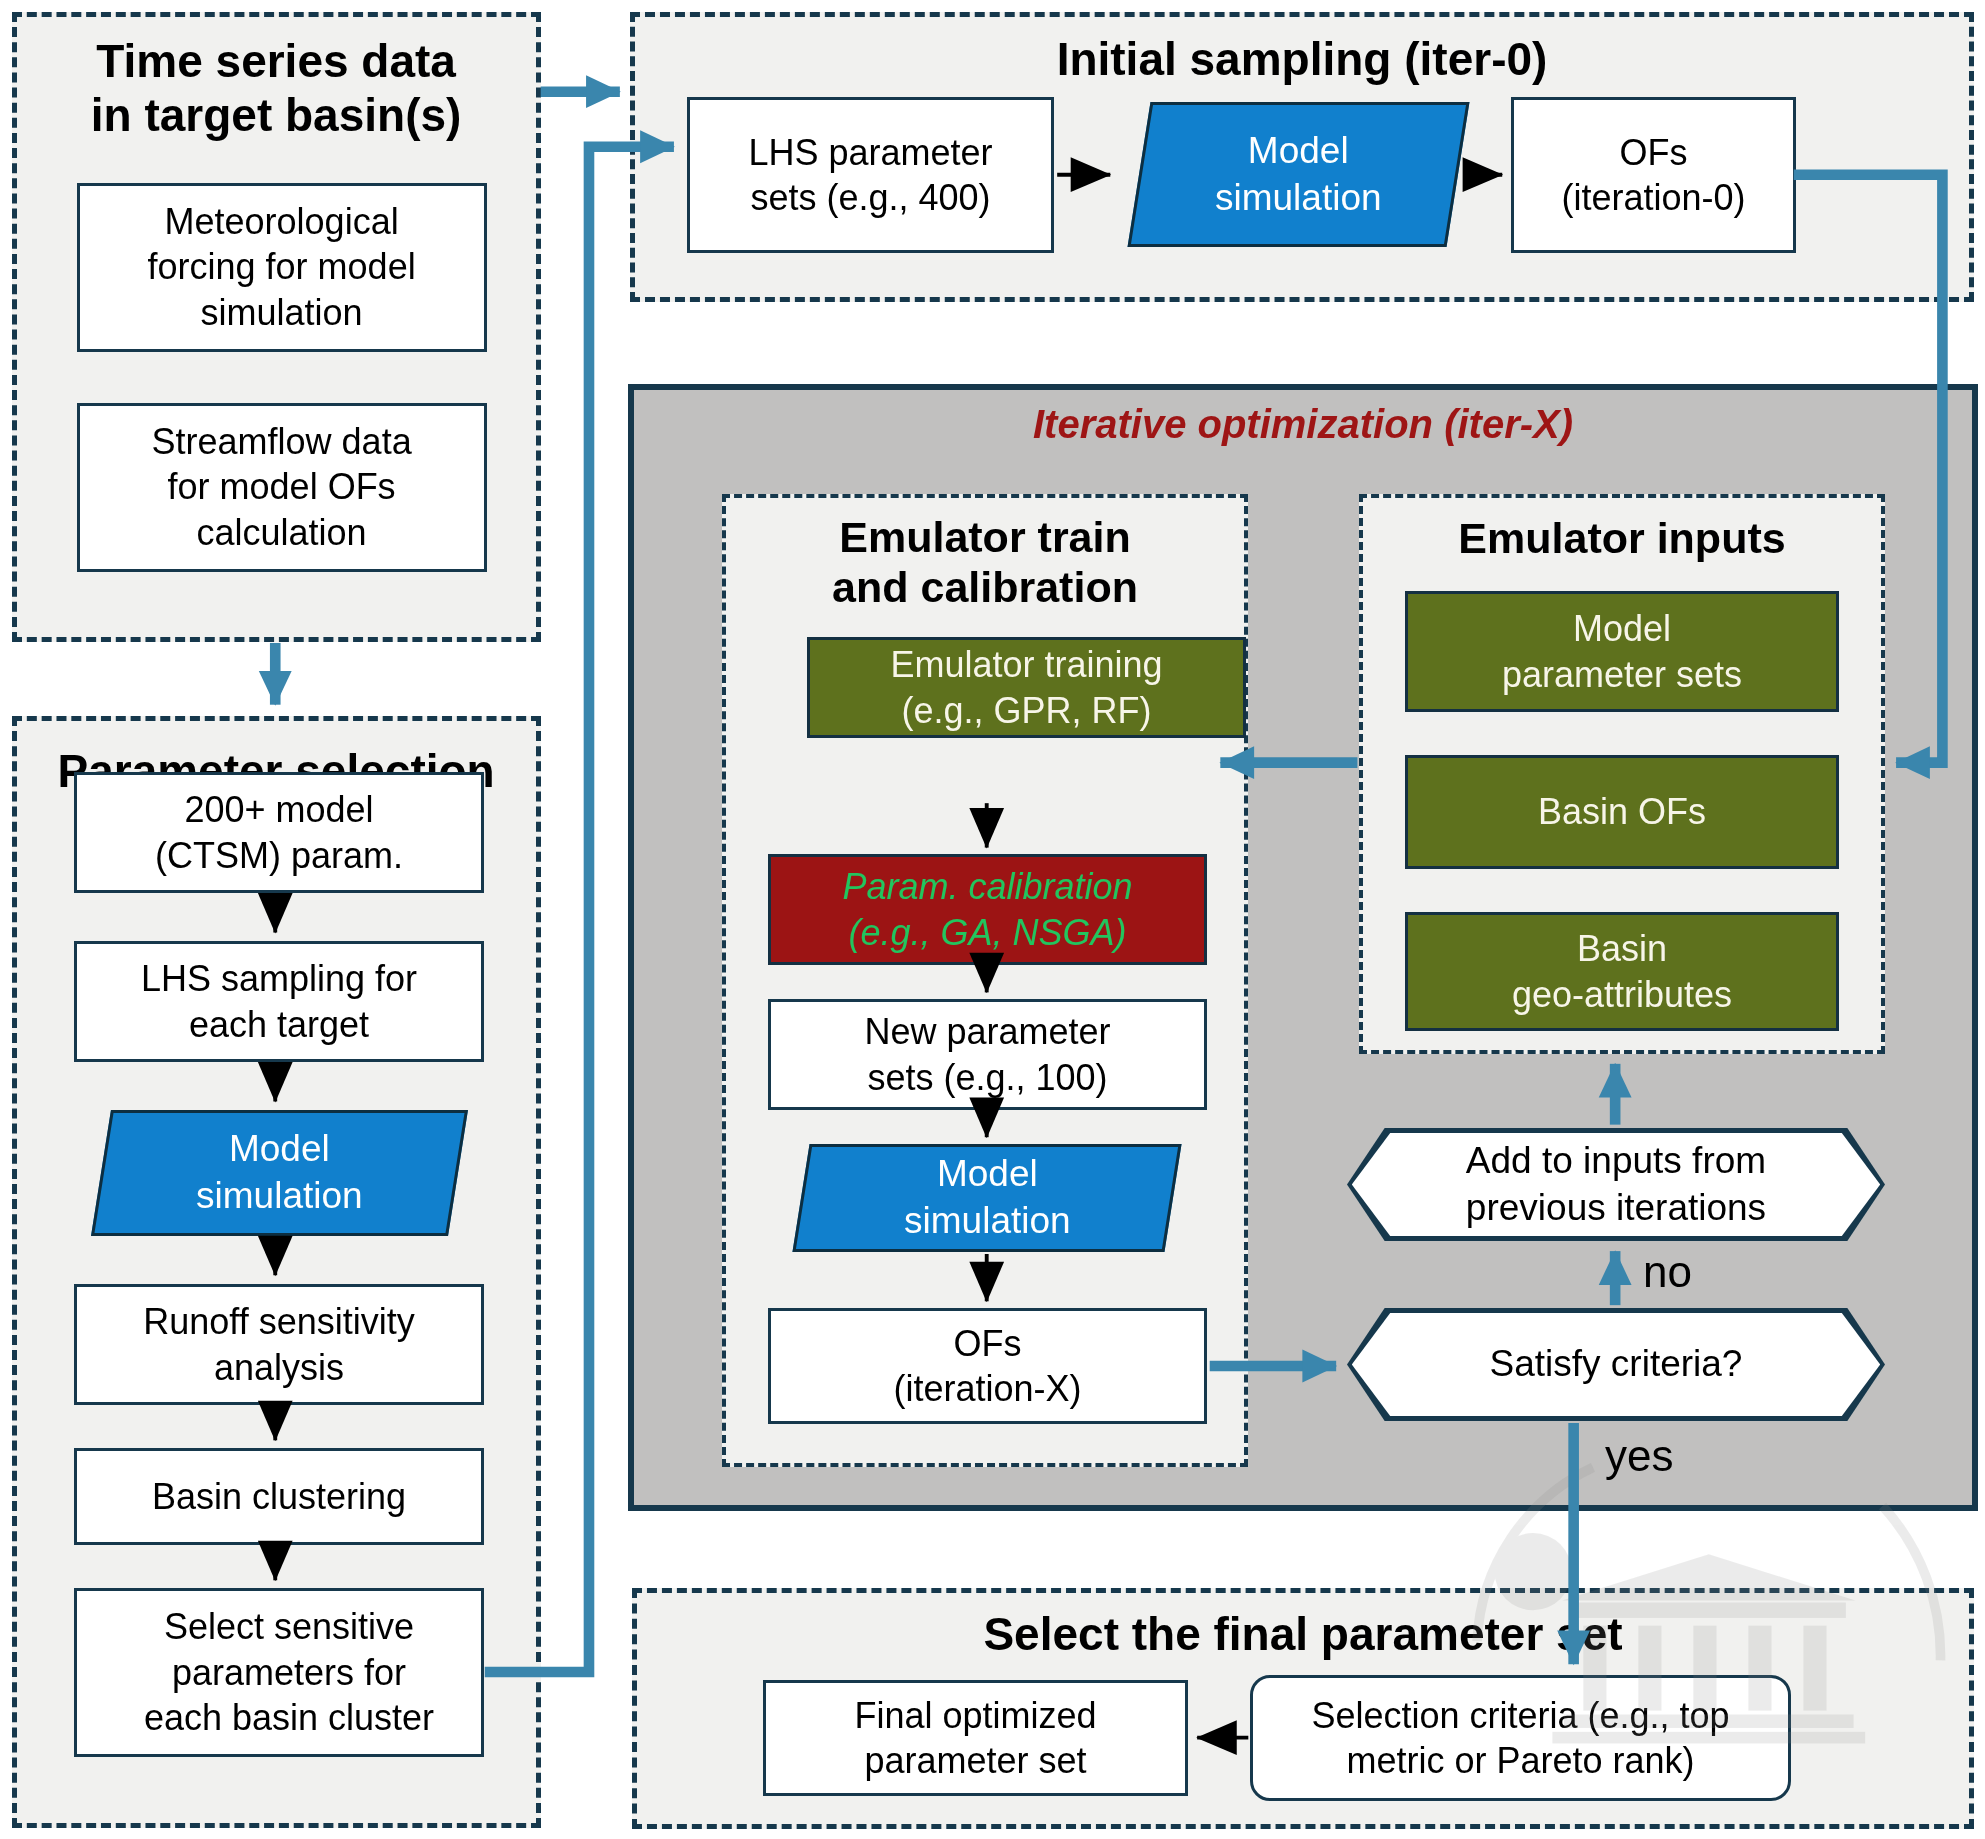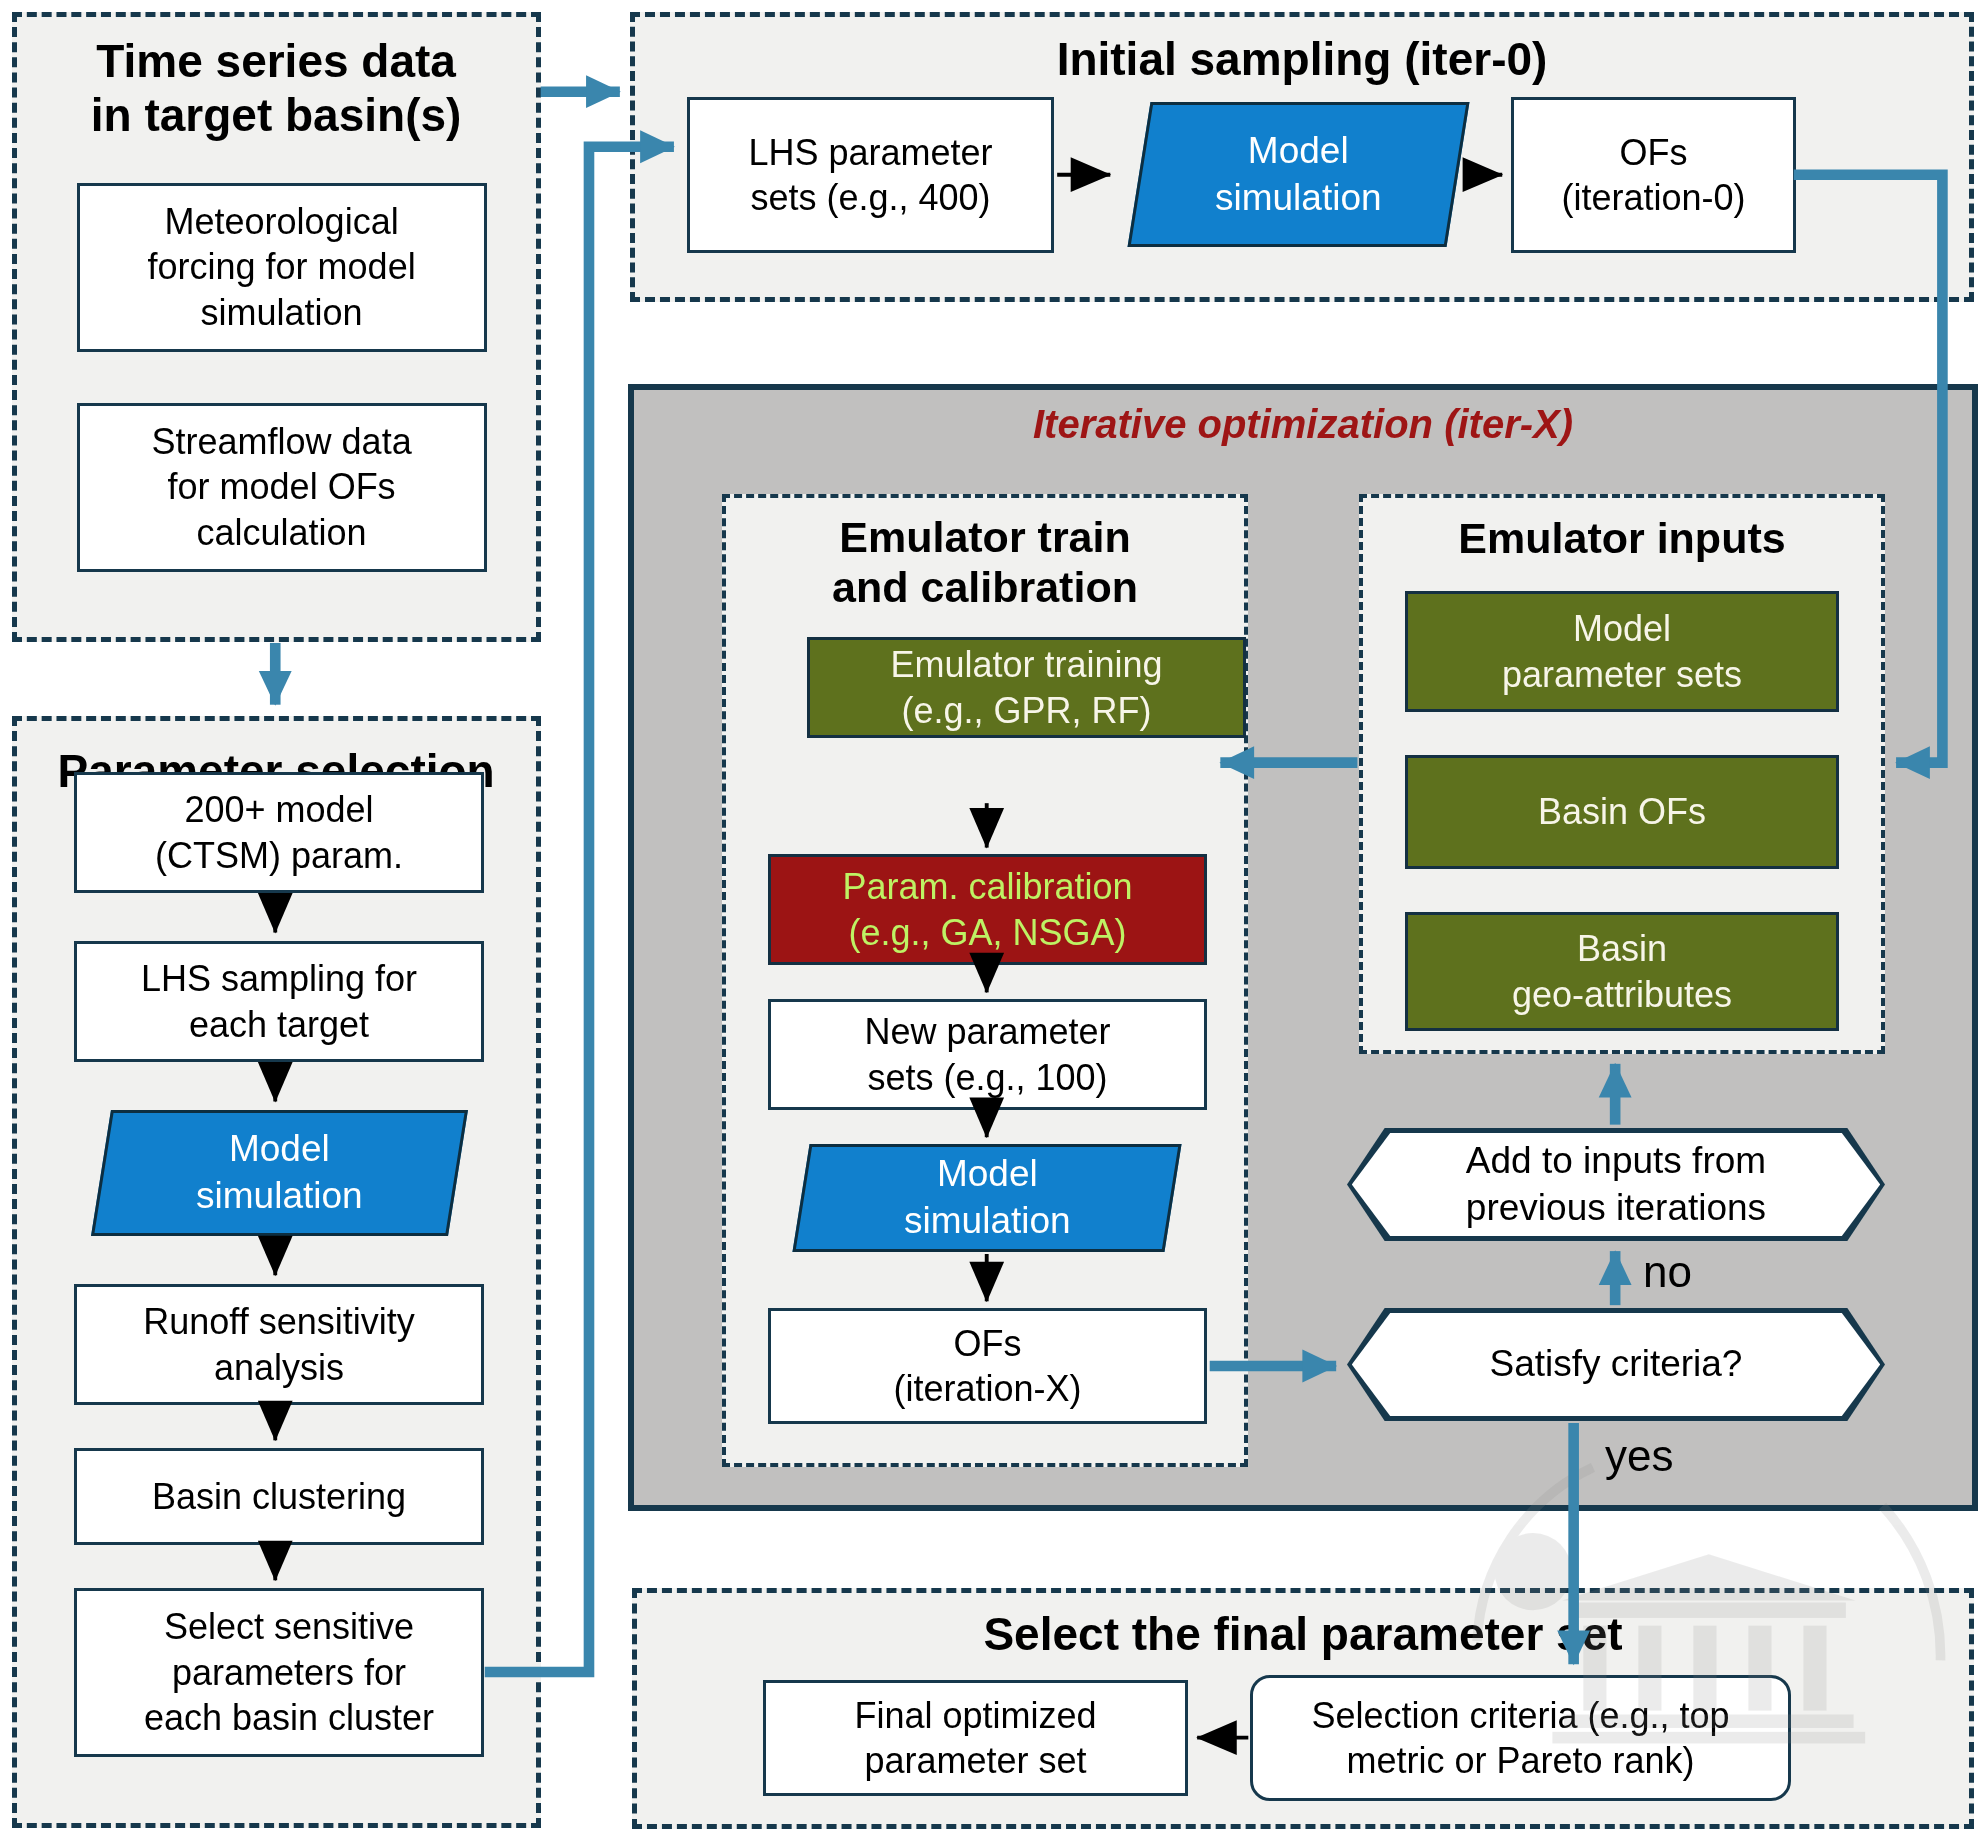--- a/index.html
+++ b/index.html
@@ -19,21 +19,21 @@
   .ptitle{position:absolute;left:0;width:100%;text-align:center;font-weight:bold;
           font-size:46px;line-height:1.18;}
   .subtitle{font-size:43px;}
   .iter-title{position:absolute;text-align:center;font-weight:bold;font-size:40px;
               color:var(--title_red);font-style:italic;}
 
   .node{position:absolute;background:#fff;border:3.9px solid var(--navy);box-sizing:border-box;
         display:flex;align-items:center;justify-content:center;text-align:center;
         font-size:36px;line-height:1.26;}
   .olive{background:var(--olive);color:#f7f5e8;border-color:#143042;}
-  .redbox{background:var(--dark_red);color:#bef264;border-color:#143042;}
+  .redbox{background:var(--dark_red);color:#22c55e;border-color:#143042;font-style:italic;}
 
   .para{position:absolute;background:var(--blue);border:3.9px solid #0d2e40;box-sizing:border-box;
         transform:skewX(-9deg);display:flex;align-items:center;justify-content:center;}
   .para .inner{transform:skewX(9deg);color:#fff;text-align:center;font-size:37px;line-height:1.26;}
 
   .hex-outer{position:absolute;background:var(--navy);
              clip-path:polygon(0 50%,7% 0,93% 0,100% 50%,93% 100%,7% 100%);}
   .hex-inner{position:absolute;inset:4.8px;background:#fff;
              clip-path:polygon(0 50%,7.3% 0,92.7% 0,100% 50%,92.7% 100%,7.3% 100%);}
   .hex-label{position:absolute;inset:0;display:flex;align-items:center;justify-content:center;

